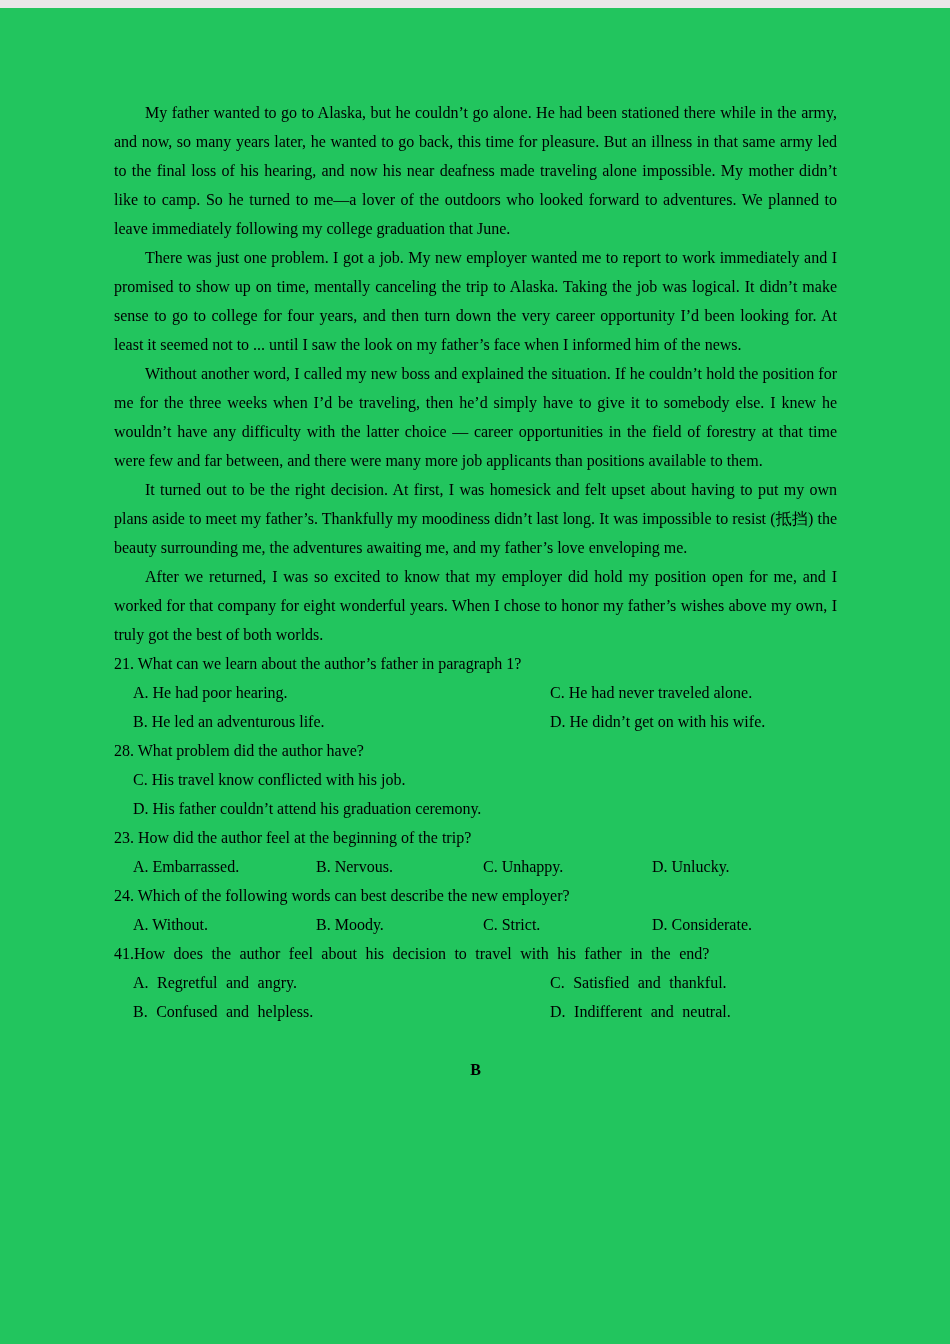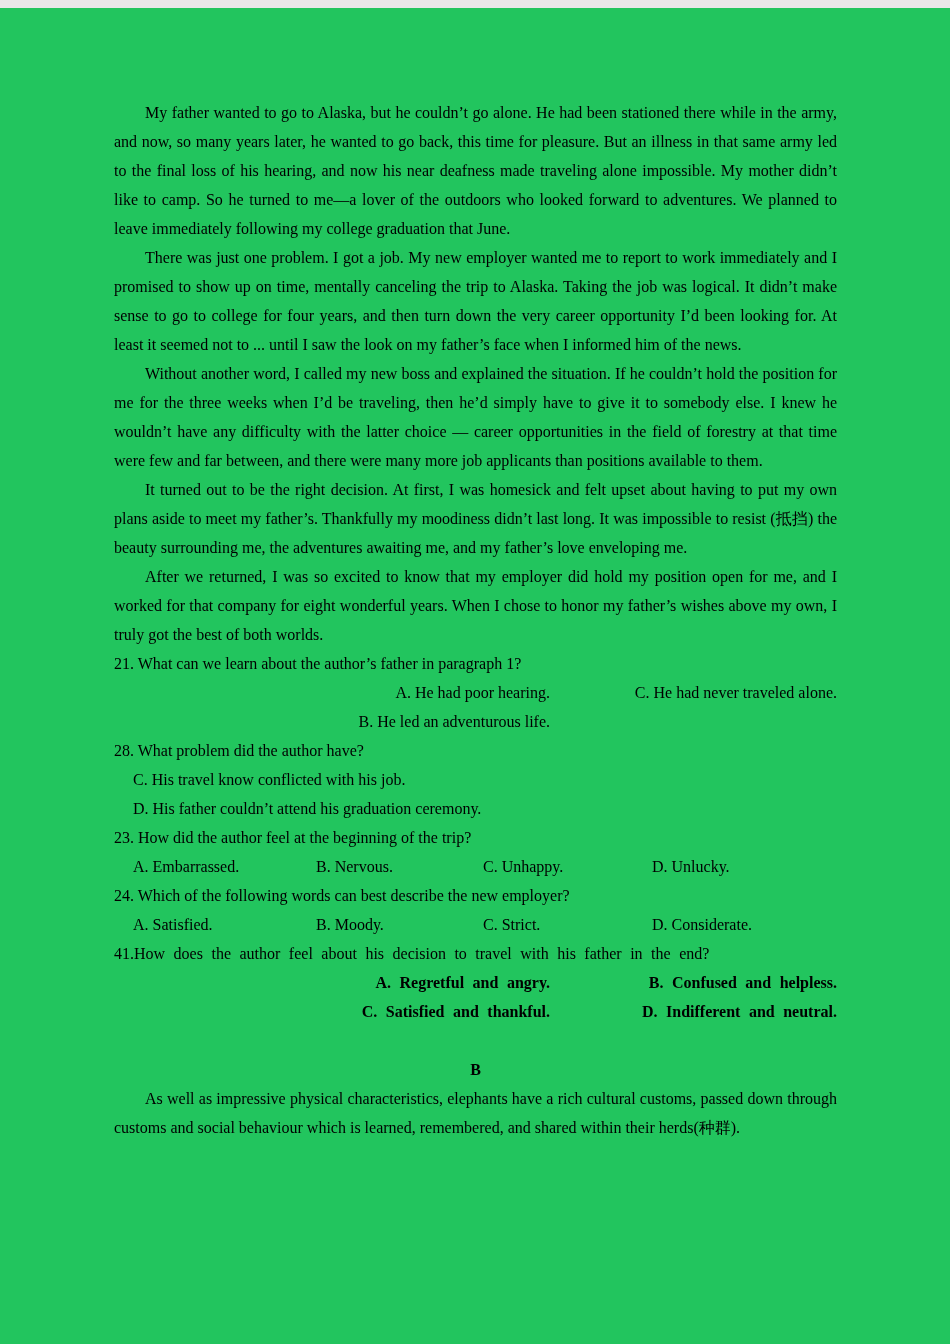--- a/index.html
+++ b/index.html
@@ -33,28 +33,27 @@
   }
   .stem.wide { word-spacing: 4.5px; }
   .opts-rows .opt {
     display: block;
     padding-left: 19px;
   }
   .opts-2col {
     display: grid;
     grid-template-columns: 417px 1fr;
     padding-left: 19px;
-    text-align: right;
   }
   .opts-4col {
     display: grid;
     grid-template-columns: 183px 167px 169px 1fr;
     padding-left: 19px;
   }
-  .opts-2col.wide .opt { word-spacing: 4.5px; font-weight: bold; }
+  .opts-2col.wide .opt { word-spacing: 4.5px; }
   .section-heading {
     margin-top: 29px;
     text-align: center;
     font-weight: bold;
   }
 </style>
 </head>
 <body>
 
 <div class="page">
@@ -68,20 +67,21 @@
   </div>
 
   <div>
 
     <div class="question">
       <div class="stem">21. What can we learn about the author’s father in paragraph 1?</div>
       <div class="opts-2col">
         <span class="opt">A. He had poor hearing.</span>
         <span class="opt">C. He had never traveled alone.</span>
         <span class="opt">B. He led an adventurous life.</span>
+        <span class="opt">D. He didn’t get on with his wife.</span>
       </div>
     </div>
 
     <div class="question">
       <div class="stem">28. What problem did the author have?</div>
       <div class="opts-rows">
         <span class="opt">C. His travel know conflicted with his job.</span>
         <span class="opt">D. His father couldn’t attend his graduation ceremony.</span>
       </div>
     </div>
@@ -92,38 +92,35 @@
         <span class="opt">A. Embarrassed.</span>
         <span class="opt">B. Nervous.</span>
         <span class="opt">C. Unhappy.</span>
         <span class="opt">D. Unlucky.</span>
       </div>
     </div>
 
     <div class="question">
       <div class="stem">24. Which of the following words can best describe the new employer?</div>
       <div class="opts-4col">
-        <span class="opt">A. Satisfied.</span>
+        <span class="opt">A. Without.</span>
         <span class="opt">B. Moody.</span>
         <span class="opt">C. Strict.</span>
         <span class="opt">D. Considerate.</span>
       </div>
     </div>
 
     <div class="question">
       <div class="stem wide">41.How does the author feel about his decision to travel with his father in the end?</div>
       <div class="opts-2col wide">
         <span class="opt">A. Regretful and angry.</span>
+        <span class="opt">C. Satisfied and thankful.</span>
         <span class="opt">B. Confused and helpless.</span>
-        <span class="opt">C. Satisfied and thankful.</span>
         <span class="opt">D. Indifferent and neutral.</span>
       </div>
     </div>
 
   </div>
 
   <div class="section-heading">B</div>
 
-  <div>
-    <p class="para">As well as impressive physical characteristics, elephants have a rich cultural customs, passed down through customs and social behaviour which is learned, remembered, and shared within their herds(种群).</p>
-  </div>
 
 </div>
 
 </body></html>

